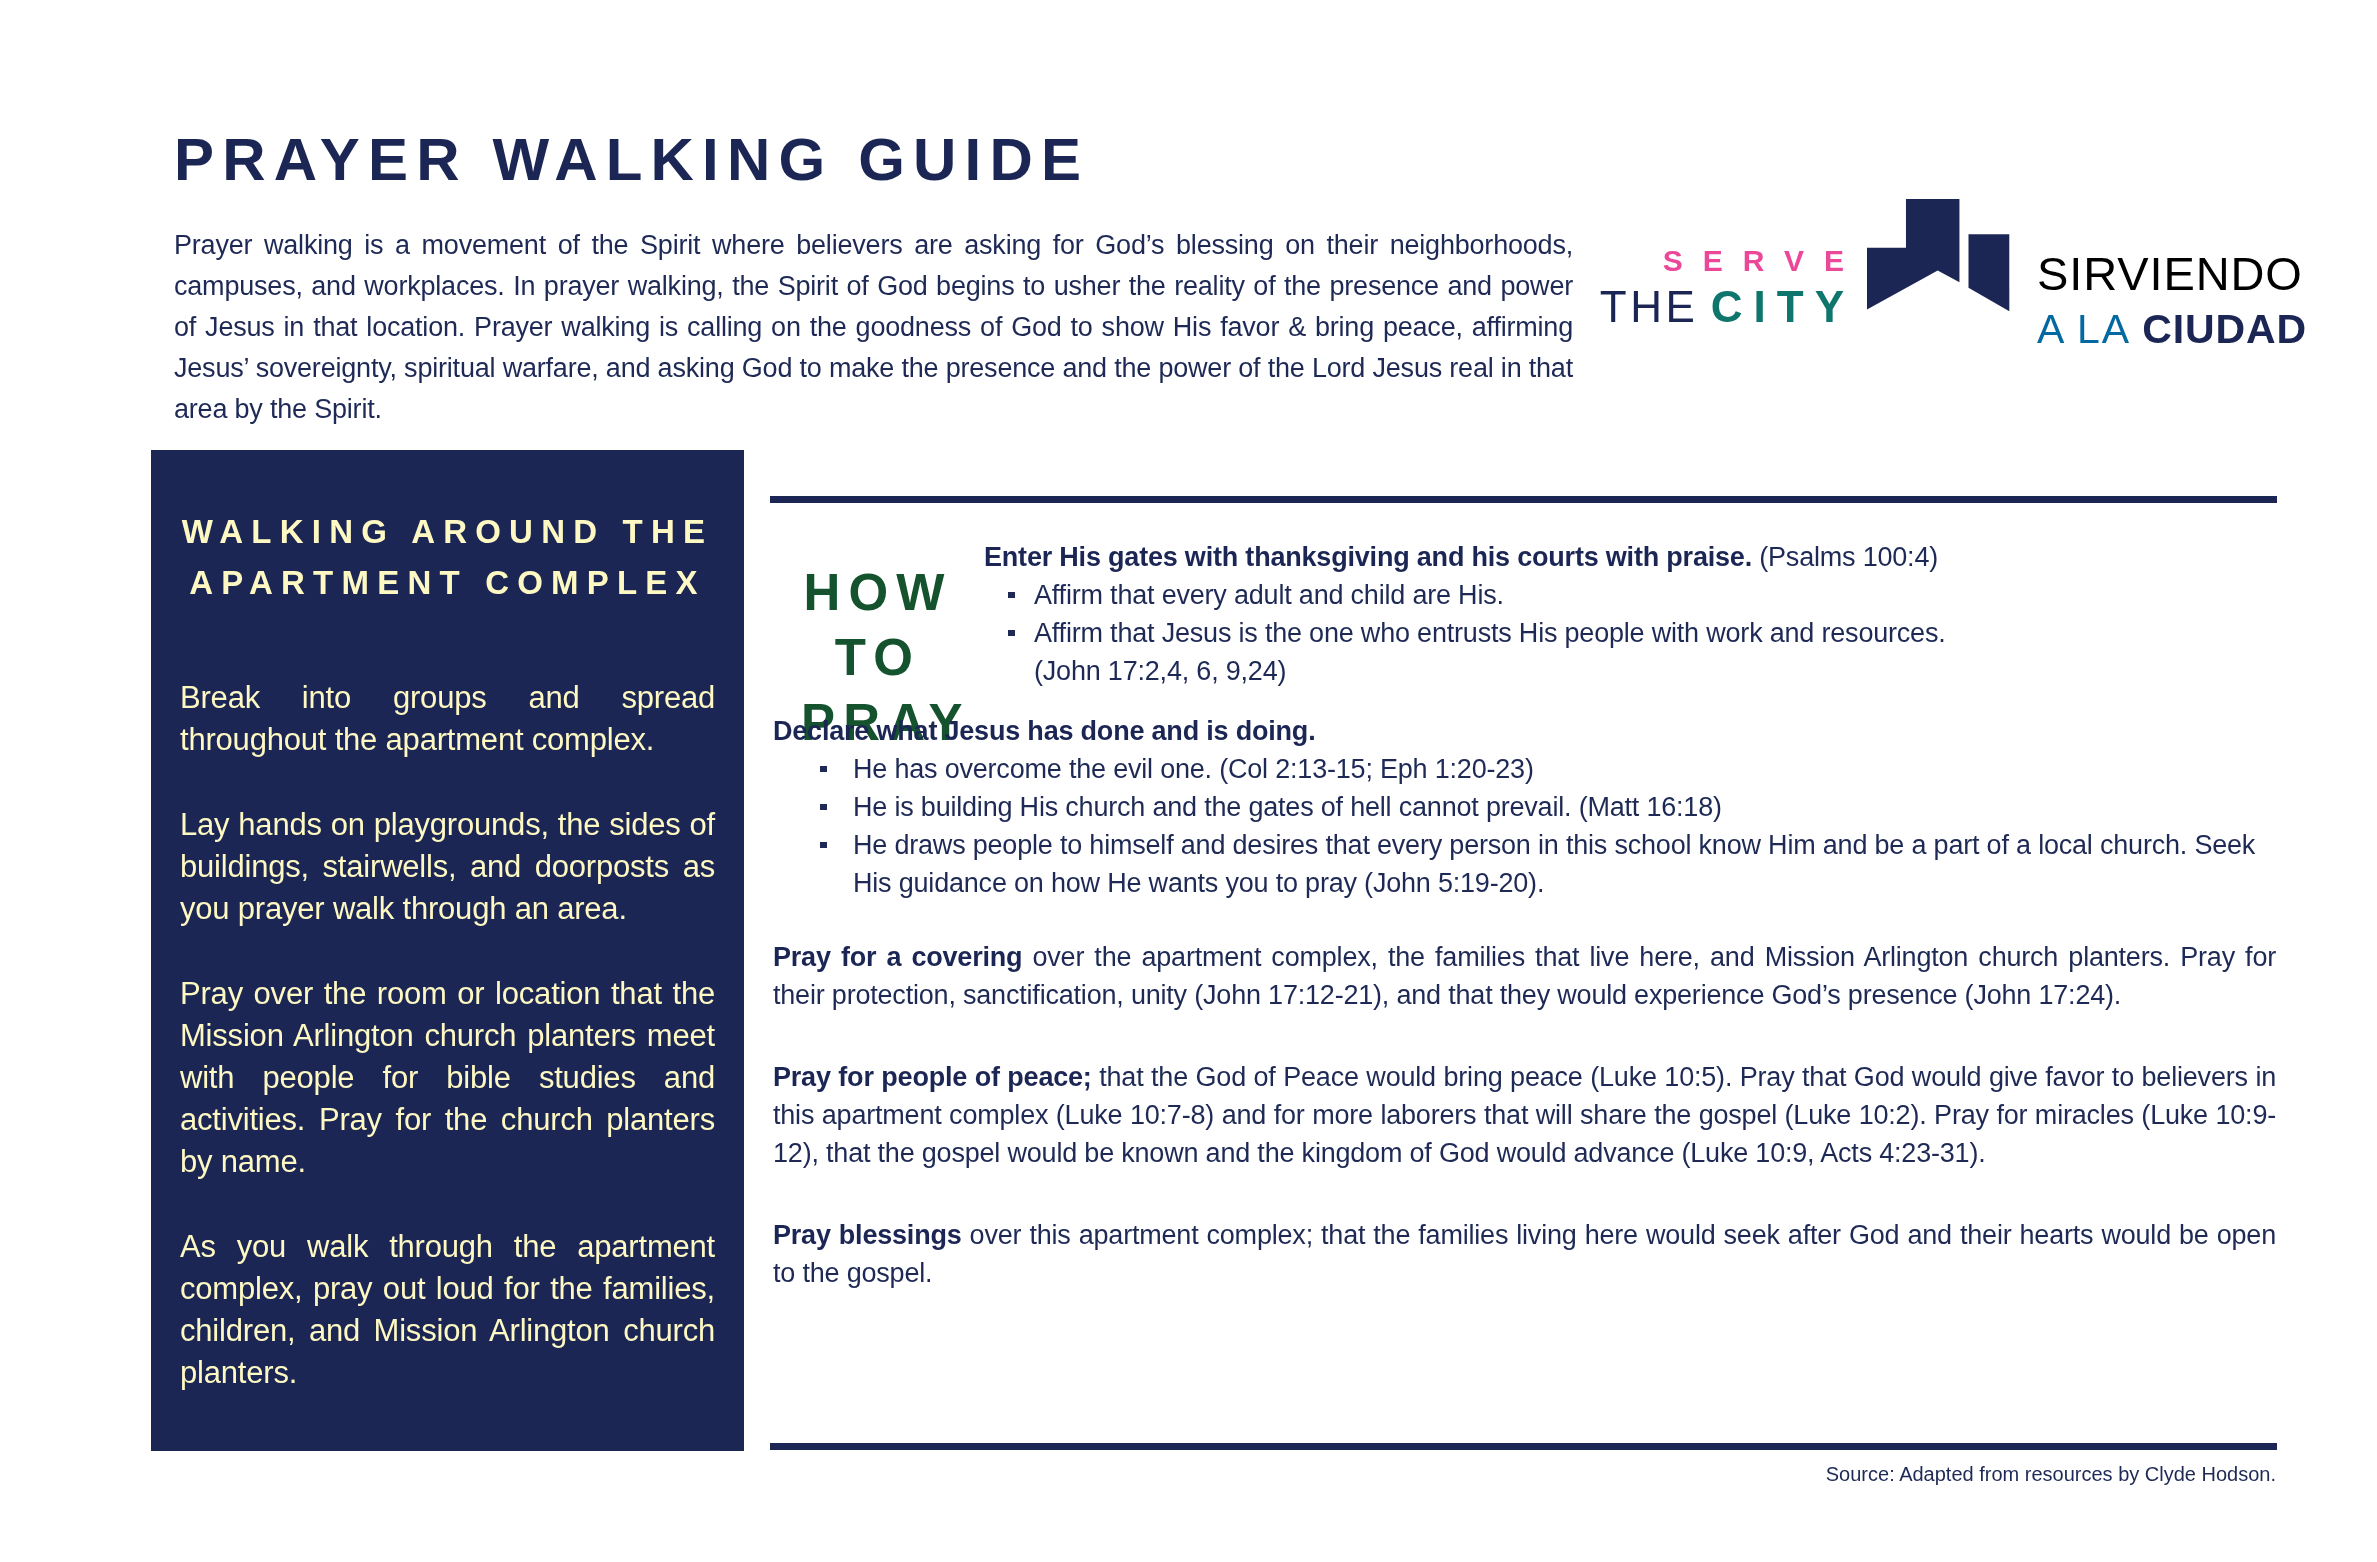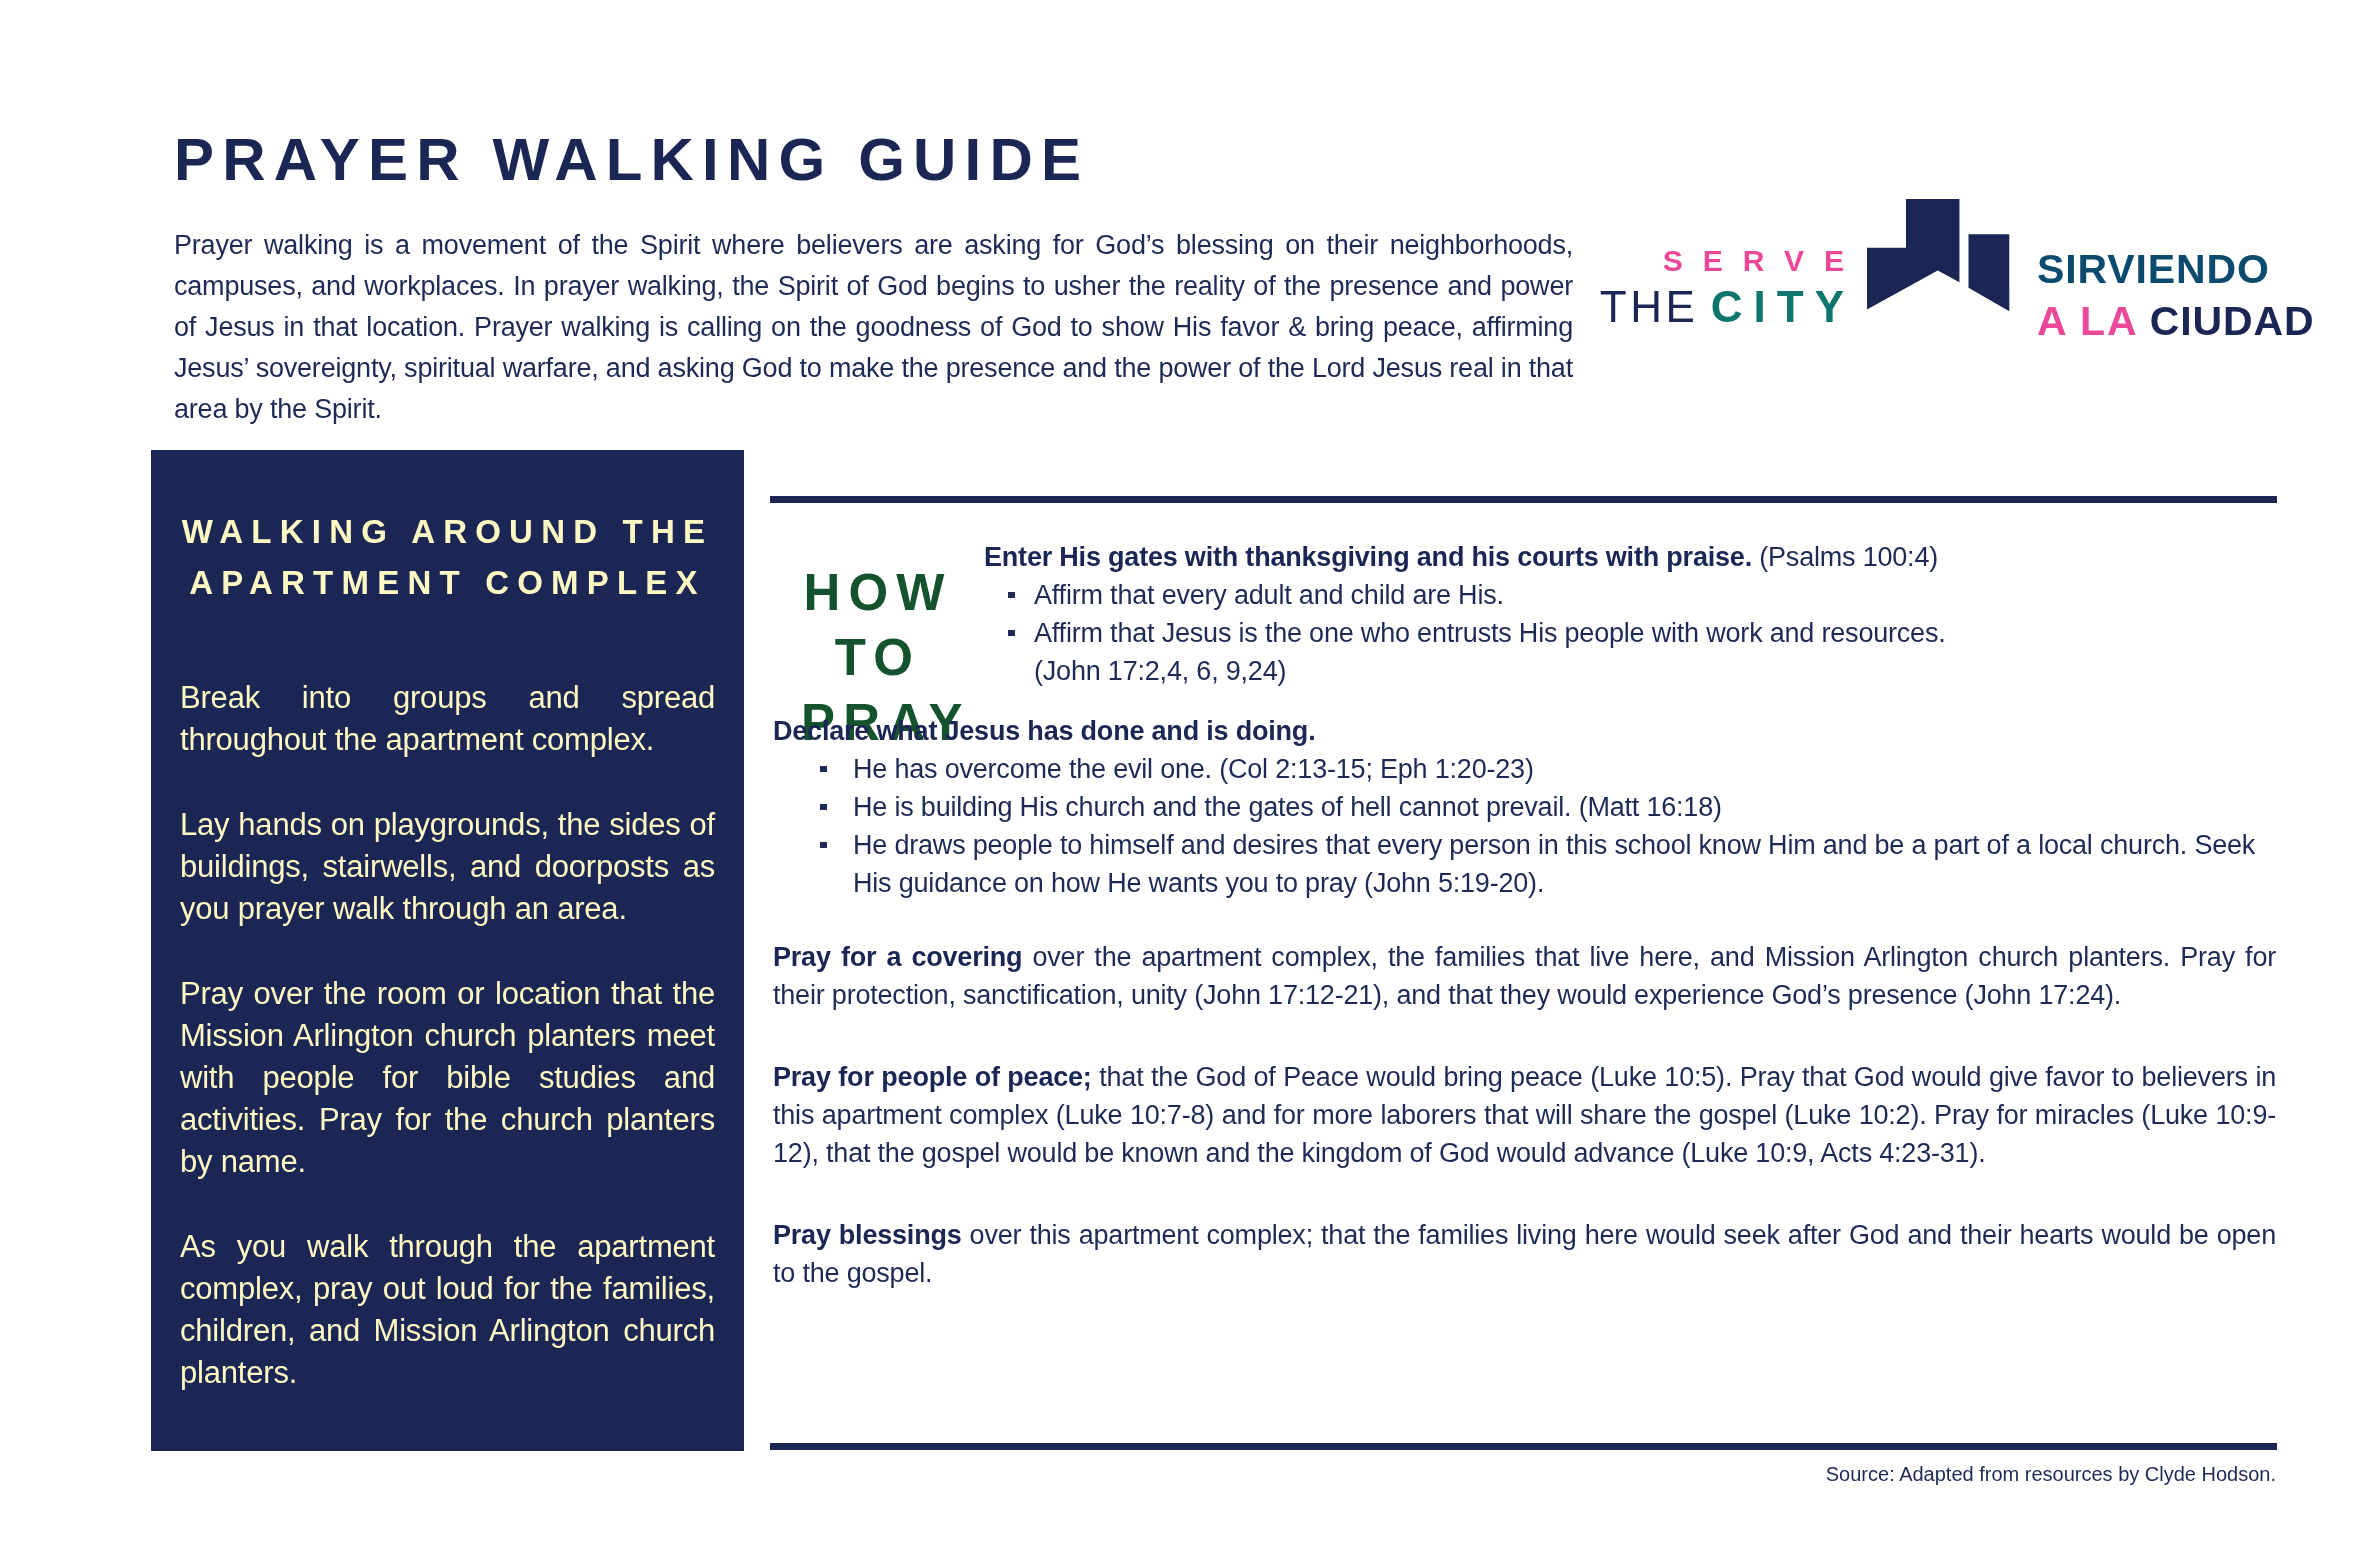--- a/index.html
+++ b/index.html
@@ -38,23 +38,23 @@
 
   
   .logo { position: absolute; left: 1580px; top: 190px; width: 688px; height: 145px; }
   .logo-left { position: absolute; right: 453px; top: 54px; text-align: right; white-space: nowrap; }
   .logo-serve { font-size: 30px; font-weight: 700; letter-spacing: 20px; margin-right: -20px; color: #ec4899; }
   .logo-thecity { margin-top: 3.6px; font-size: 44px; white-space: nowrap; }
   .logo-the { font-weight: 300; letter-spacing: 3.6px; color: #1b2654; }
   .logo-city { font-weight: 700; letter-spacing: 11px; margin-right: -11px; color: #0f766e; }
   .logo-mark { position: absolute; left: 258px; top: 7.2px; }
   .logo-right { position: absolute; left: 428px; top: 56px; white-space: nowrap; }
-  .logo-sirviendo { font-size: 41px; font-weight: 700; letter-spacing: 0.9px; color: #0c4a6e; }
+  .logo-sirviendo { font-size: 47px; font-weight: 400; letter-spacing: 0.9px; color: #000000; }
   .logo-alaciudad { margin-top: 4.5px; font-size: 41px; white-space: nowrap; }
-  .logo-ala { font-weight: 700; letter-spacing: 1.8px; color: #ec4899; }
+  .logo-ala { font-weight: 400; letter-spacing: 1.8px; color: #0369a1; }
   .logo-ciudad { font-weight: 700; letter-spacing: 0.9px; color: #1b2654; }
 
   
   .sidebar {
     position: absolute;
     left: 122px; top: 450px;
     width: 593px; height: 1001px;
     background: #1b2654;
     color: #fef9c3;
     padding: 56px 29px 0 29px;

